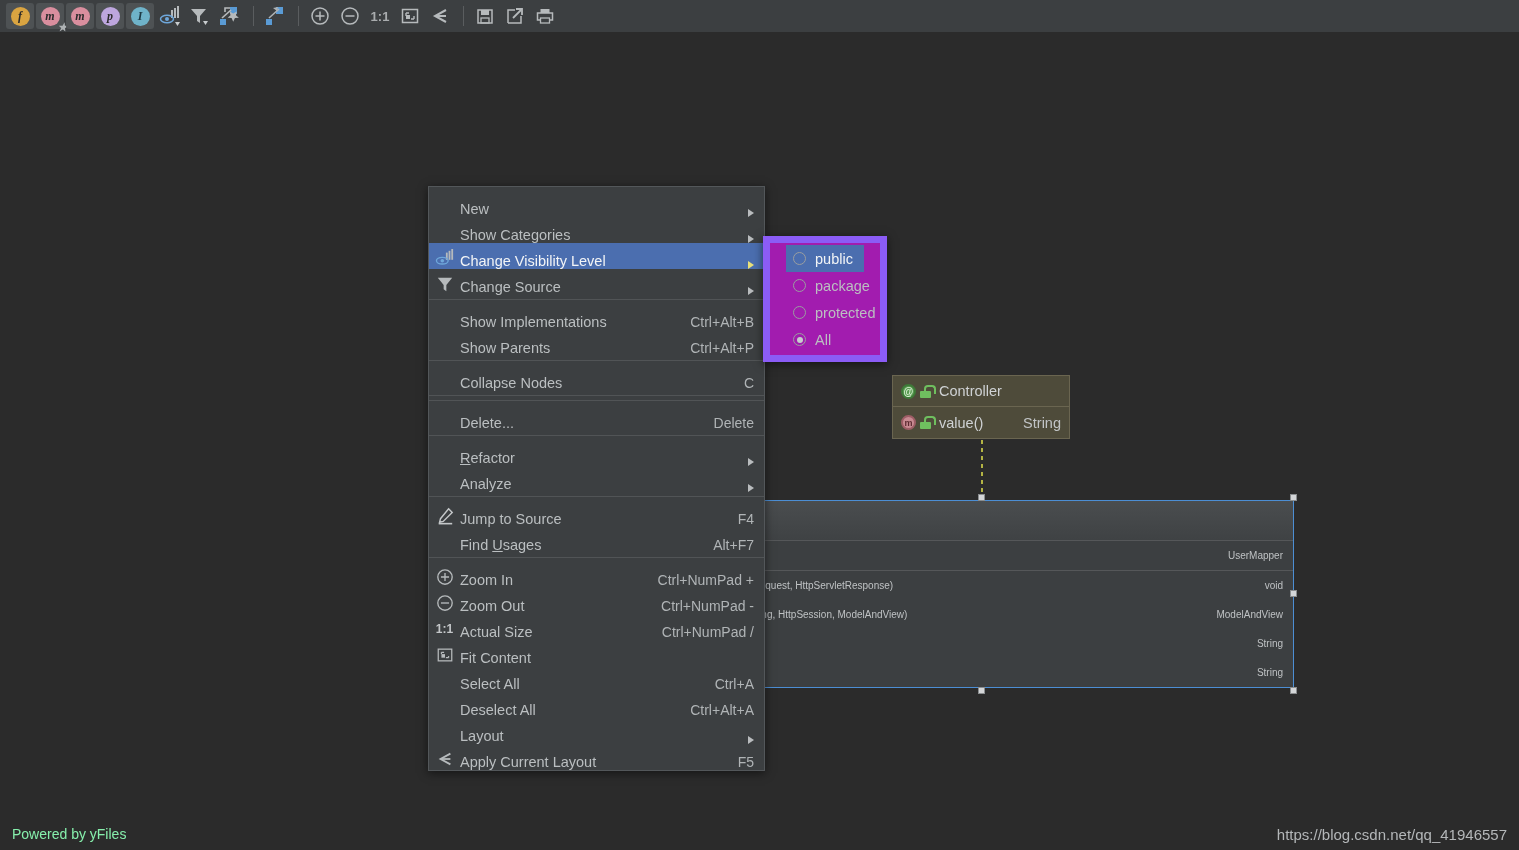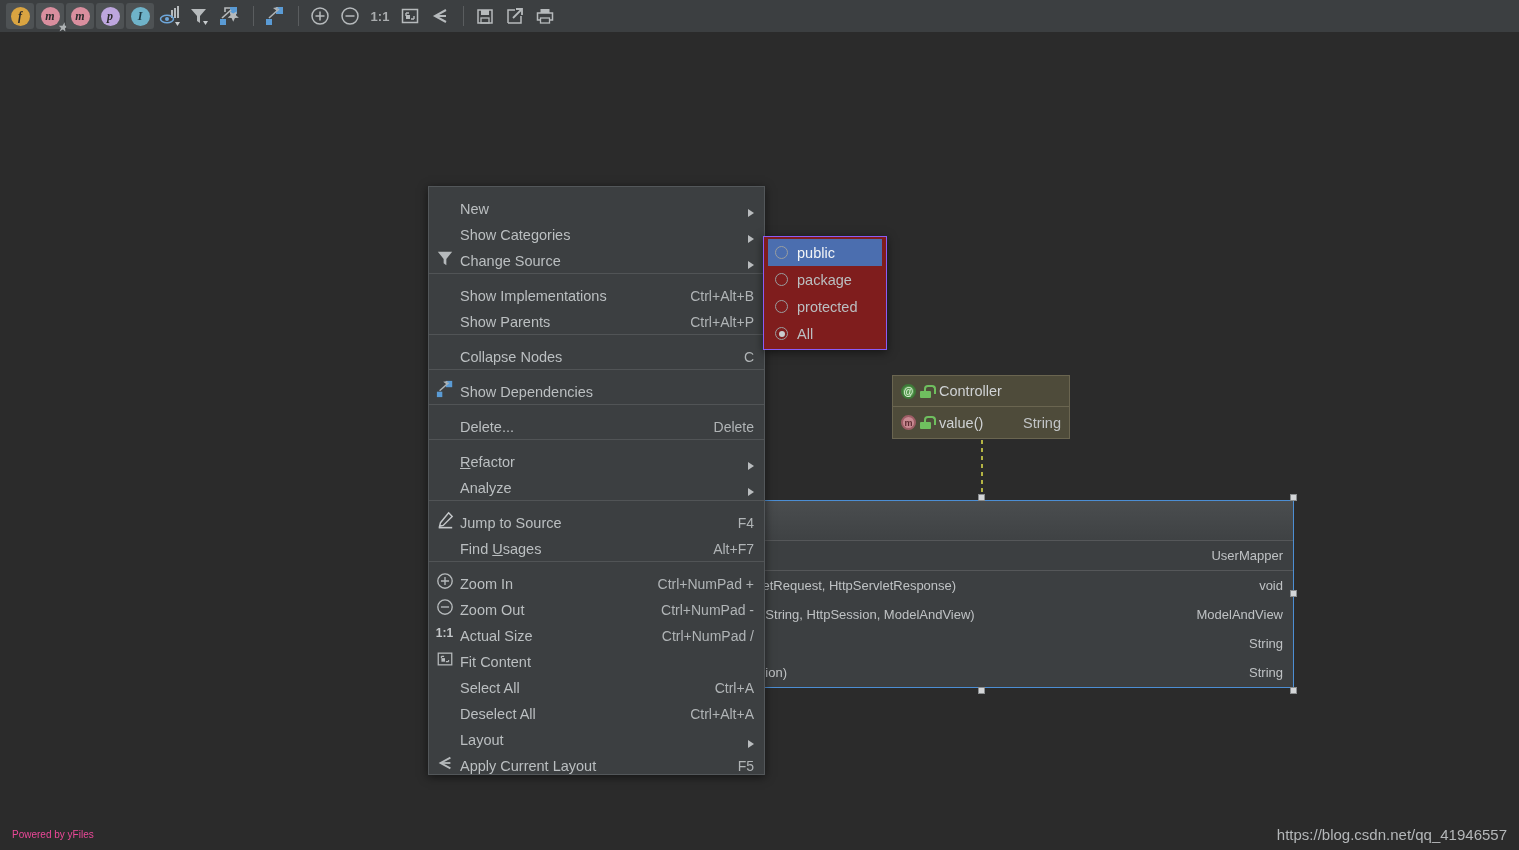--- a/index.html
+++ b/index.html
@@ -99,21 +99,21 @@
   }
   .cn-title {
     height: 40px; display:flex; align-items:center; padding: 0 10px;
     background: linear-gradient(to bottom,#4a4d4f,#3f4244);
     border-bottom: 1px solid #555759;
     font-size: 15px; color: #cdd0d2;
   }
   .cn-field-sec { border-bottom: 1px solid #555759; }
   .cn-row {
     height: 29px; display: flex; align-items: center; padding: 0 10px;
-    font-size: 13px; color: #bfc2c4; white-space: nowrap;
+    font-size: 10px; color: #bfc2c4; white-space: nowrap;
   }
   .cn-row .rtype { margin-left: auto; padding-left: 14px; color: #bfc2c4; }
 
   .handle {
     position: absolute; width: 7px; height: 7px;
     background: #d4d6d8; border: 1px solid #8a8d8f;
   }
 
   
   .ctx-menu {
@@ -140,22 +140,22 @@
     border-bottom: 4.5px solid transparent;
   }
   .mi.selected { background: #4b6eaf; color: #f2f4f6; }
   .mi.selected .mi-arrow { border-left-color: #e8e07a; }
   .mi-sep { height: 1px; background: #515456; margin: 4px 0; }
   .mnem { text-decoration: underline; }
 
   
   .sub-menu {
     position: absolute; left: 763px; top: 236px; width: 124px;
-    background: #7f1d1d; border: 1px solid #8b5cf6;
-    padding: 2px 4px;
+    background: #a21caf; border: 7px solid #8b5cf6;
+    padding: 2px 16px;
     box-shadow: 0 2px 9px rgba(0,0,0,0.55);
   }
   .smi {
     height: 27px; display: flex; align-items: center; padding-left: 7px;
     font-size: 14.5px; color: #bbbfc1;
   }
   .smi.selected { background: #4b6eaf; color: #f2f4f6; }
   .radio {
     width: 13px; height: 13px; border-radius: 50%;
     border: 1.6px solid #9a9ea0; margin-right: 9px; flex: none;
@@ -165,21 +165,21 @@
     content: ""; width: 6px; height: 6px; border-radius: 50%;
     background: #c9cdcf;
   }
 
   
   .status-bar {
     position: absolute; left: 0; bottom: 0; width: 1519px; height: 32px;
     background: #2b2b2b; display: flex; align-items: center;
     justify-content: space-between; padding: 0 12px;
   }
-  .powered { font-size: 10px; color: #ec4899; }
+  .powered { font-size: 14px; color: #86efac; }
   .watermark { font-size: 15px; color: #b4b7b9; }
 
   svg { display:block; }
 </style>
 </head>
 <body>
 
 <div id="root">
 
   <div class="top-accent"></div>
@@ -368,20 +368,33 @@
       <div class="mi">
         <span class="mi-ico"></span>
         <span class="mi-label">New</span>
         <span class="mi-arrow"></span>
       </div>
       <div class="mi">
         <span class="mi-ico"></span>
         <span class="mi-label">Show Categories</span>
         <span class="mi-arrow"></span>
       </div>
+      <div class="mi selected">
+        <span class="mi-ico">
+          <svg width="20" height="18" viewBox="0 0 22 20">
+      <rect x="12" y="4" width="2" height="8" fill="#b6babc"></rect>
+            <rect x="15" y="2" width="2" height="10" fill="#b6babc"></rect>
+      <rect x="18" y="0" width="2" height="12" fill="#b6babc"></rect>
+      <ellipse cx="8" cy="13" rx="6.5" ry="3.7" fill="none" stroke="#6fa8dc" stroke-width="1.5"></ellipse>
+      <circle cx="8" cy="13" r="2" fill="#6fa8dc"></circle>
+          </svg>
+        </span>
+        <span class="mi-label">Change Visibility Level</span>
+        <span class="mi-arrow"></span>
+      </div>
       <div class="mi">
         <span class="mi-ico">
           <svg width="18" height="18" viewBox="0 0 20 20">
       <path d="M2 3 h16 l-6.5 8 v7 l-3 -2.2 v-4.8 z" fill="#b6babc"></path>
           </svg>
         </span>
         <span class="mi-label">Change Source</span>
         <span class="mi-arrow"></span>
       </div>
       <div class="mi-sep"></div>
@@ -395,31 +408,20 @@
         <span class="mi-label">Show Parents</span>
         <span class="mi-accel">Ctrl+Alt+P</span>
       </div>
       <div class="mi-sep"></div>
       <div class="mi">
         <span class="mi-ico"></span>
         <span class="mi-label">Collapse Nodes</span>
         <span class="mi-accel">C</span>
       </div>
       <div class="mi-sep"></div>
-      <div class="mi">
-        <span class="mi-ico">
-          <svg width="20" height="18" viewBox="0 0 22 20">
-      <rect x="2" y="13" width="6" height="6" fill="#5a9bd5"></rect>
-            <rect x="12" y="1" width="7" height="7" fill="#5a9bd5"></rect>
-      <path d="M5 12 L15 3" stroke="#aeb2b4" stroke-width="1.6"></path>
-            <path d="M14 1 l-5 1 l4 3 z" fill="#aeb2b4"></path>
-          </svg>
-        </span>
-        <span class="mi-label">Show Dependencies</span>
-      </div>
       <div class="mi-sep"></div>
       <div class="mi">
         <span class="mi-ico"></span>
         <span class="mi-label">Delete...</span>
         <span class="mi-accel">Delete</span>
       </div>
       <div class="mi-sep"></div>
       <div class="mi">
         <span class="mi-ico"></span>
         <span class="mi-label"><span class="mnem">R</span>efactor</span>

